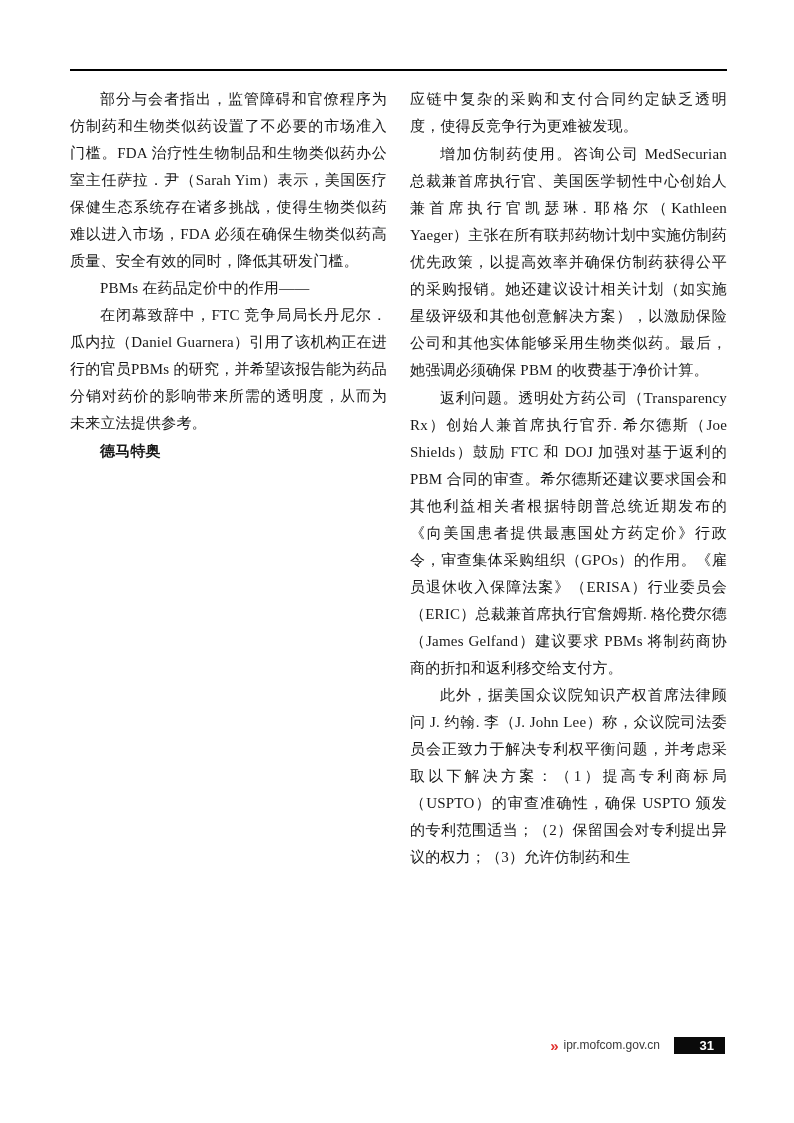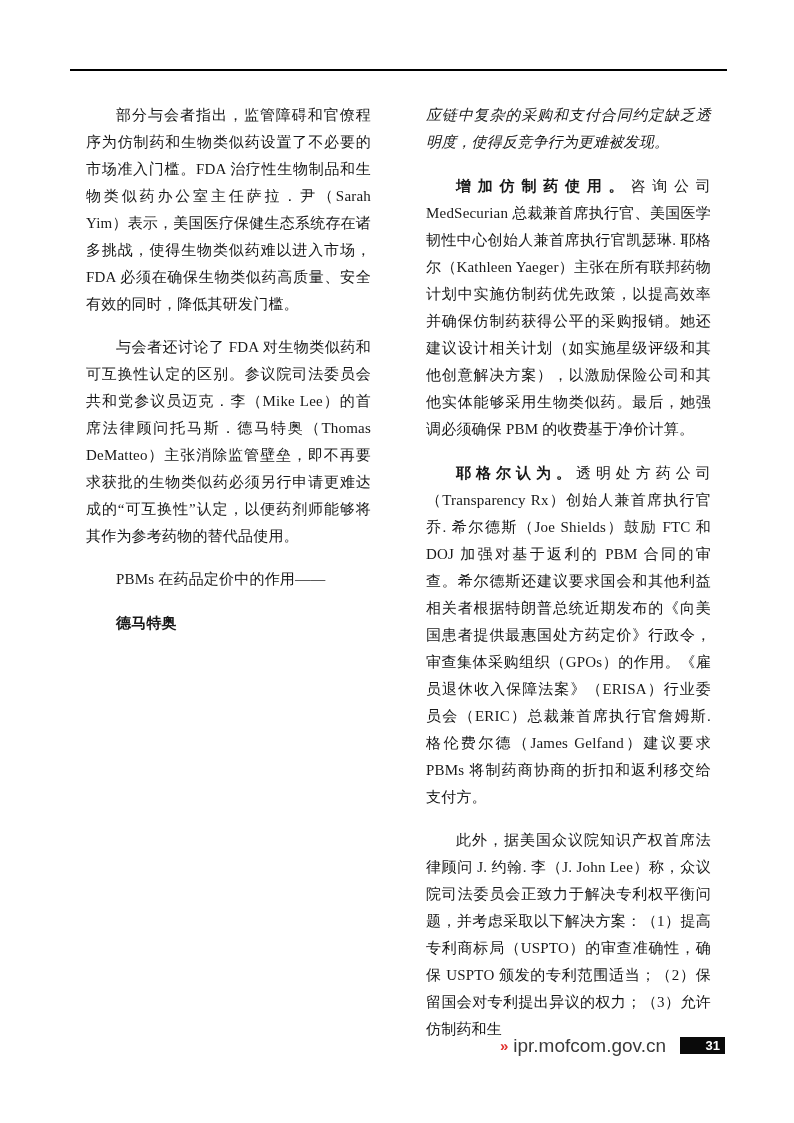--- a/index.html
+++ b/index.html
@@ -17,71 +17,71 @@
 
   .col {
     position:absolute; top:86px; width:317px;
     font-size:15px; line-height:27px; color:#181818;
     text-align:justify; text-justify:inter-ideograph;
     letter-spacing:0.2px;
   }
   .col-left  { left:70px; }
   .col-right { left:410px; }
 
-  .col p { margin:16px; padding:0; text-indent:2em; }
-  .col p.no-indent { text-indent:0;font-style:italic; }
+  .col p { margin:0; padding:0; text-indent:2em; }
+  .col p.no-indent { text-indent:0; }
   .col p.heading {
     font-family:"Liberation Sans","DejaVu Sans",sans-serif;
     font-weight:bold; text-indent:2em;
   }
   .col .lead {
     font-family:"Liberation Sans","DejaVu Sans",sans-serif;
-    font-weight:bold;
+    font-weight:normal;
   }
 
   .footer {
     position:absolute; top:1037px; right:69px; height:17px;
     display:flex; align-items:center;
     font-family:"Liberation Sans","DejaVu Sans",sans-serif;
   }
   .footer .chevrons {
     color:var(--accent-red,#e0302d);
     font-size:15px; font-weight:bold; letter-spacing:-1px;
     margin-right:6px; line-height:17px;
   }
   .footer .site {
     color:var(--footer-text,#3a3a3a);
-    font-size:19px; margin-right:14px; line-height:17px;
+    font-size:12px; margin-right:14px; line-height:17px;
   }
   .footer .page-box {
     background:var(--page-box-bg,#000);
     color:var(--page-box-text,#fff);
     width:40px; height:17px;
     display:flex; align-items:center; justify-content:flex-end;
-    padding-right:5px; font-size:13px; font-weight:bold;
+    padding-right:11px; font-size:13px; font-weight:bold;
   }
 </style>
 </head>
 <body style="--accent-red: #e0302d; --footer-text: #3a3a3a; --page-box-bg: #0a0a0a; --page-box-text: #ffffff; --rule-color: #000000;">
 
 <div class="page">
 
   <div class="header-rule"></div>
 
   <div class="col col-left">
       <p class="indent">部分与会者指出，监管障碍和官僚程序为仿制药和生物类似药设置了不必要的市场准入门槛。FDA 治疗性生物制品和生物类似药办公室主任萨拉．尹（Sarah Yim）表示，美国医疗保健生态系统存在诸多挑战，使得生物类似药难以进入市场，FDA 必须在确保生物类似药高质量、安全有效的同时，降低其研发门槛。</p>
-      <p class="indent">与会者还讨论了 FDA 对生物类似药和可互换性认定的区别。参议院司法委员会共和党参议员迈克．李（Mike Lee）的首席法律顾问托马斯．德马特奥（Thomas DeMatteo）主张消除监管壁垒，即不再要求获批的生物类似药必须另行申请更难达成的“可互换性”认定，以便药剂师能够将其作为参考药物的替代品使用。</p>
       <p class="indent">PBMs 在药品定价中的作用——</p>
+      <p class="indent">在闭幕致辞中，FTC 竞争局局长丹尼尔．瓜内拉（Daniel Guarnera）引用了该机构正在进行的官员PBMs 的研究，并希望该报告能为药品分销对药价的影响带来所需的透明度，从而为未来立法提供参考。</p>
       <p class="heading">德马特奥</p>
     </div>
 
   <div class="col col-right">
       <p class="no-indent">应链中复杂的采购和支付合同约定缺乏透明度，使得反竞争行为更难被发现。</p>
       <p class="indent"><span class="lead">增加仿制药使用。</span>咨询公司 MedSecurian 总裁兼首席执行官、美国医学韧性中心创始人兼首席执行官凯瑟琳. 耶格尔（Kathleen Yaeger）主张在所有联邦药物计划中实施仿制药优先政策，以提高效率并确保仿制药获得公平的采购报销。她还建议设计相关计划（如实施星级评级和其他创意解决方案），以激励保险公司和其他实体能够采用生物类似药。最后，她强调必须确保 PBM 的收费基于净价计算。</p>
-      <p class="indent"><span class="lead">耶格尔认为。</span>透明处方药公司（Transparency Rx）创始人兼首席执行官乔. 希尔德斯（Joe Shields）鼓励 FTC 和 DOJ 加强对基于返利的 PBM 合同的审查。希尔德斯还建议要求国会和其他利益相关者根据特朗普总统近期发布的《向美国患者提供最惠国处方药定价》行政令，审查集体采购组织（GPOs）的作用。《雇员退休收入保障法案》（ERISA）行业委员会（ERIC）总裁兼首席执行官詹姆斯. 格伦费尔德（James Gelfand）建议要求 PBMs 将制药商协商的折扣和返利移交给支付方。</p>
+      <p class="indent"><span class="lead">返利问题。</span>透明处方药公司（Transparency Rx）创始人兼首席执行官乔. 希尔德斯（Joe Shields）鼓励 FTC 和 DOJ 加强对基于返利的 PBM 合同的审查。希尔德斯还建议要求国会和其他利益相关者根据特朗普总统近期发布的《向美国患者提供最惠国处方药定价》行政令，审查集体采购组织（GPOs）的作用。《雇员退休收入保障法案》（ERISA）行业委员会（ERIC）总裁兼首席执行官詹姆斯. 格伦费尔德（James Gelfand）建议要求 PBMs 将制药商协商的折扣和返利移交给支付方。</p>
       <p class="indent">此外，据美国众议院知识产权首席法律顾问 J. 约翰. 李（J. John Lee）称，众议院司法委员会正致力于解决专利权平衡问题，并考虑采取以下解决方案：（1）提高专利商标局（USPTO）的审查准确性，确保 USPTO 颁发的专利范围适当；（2）保留国会对专利提出异议的权力；（3）允许仿制药和生</p>
     </div>
 
   <div class="footer">
     <span class="chevrons">»</span>
     <span class="site">ipr.mofcom.gov.cn</span>
     <span class="page-box">31</span>
   </div>
 
 </div>

